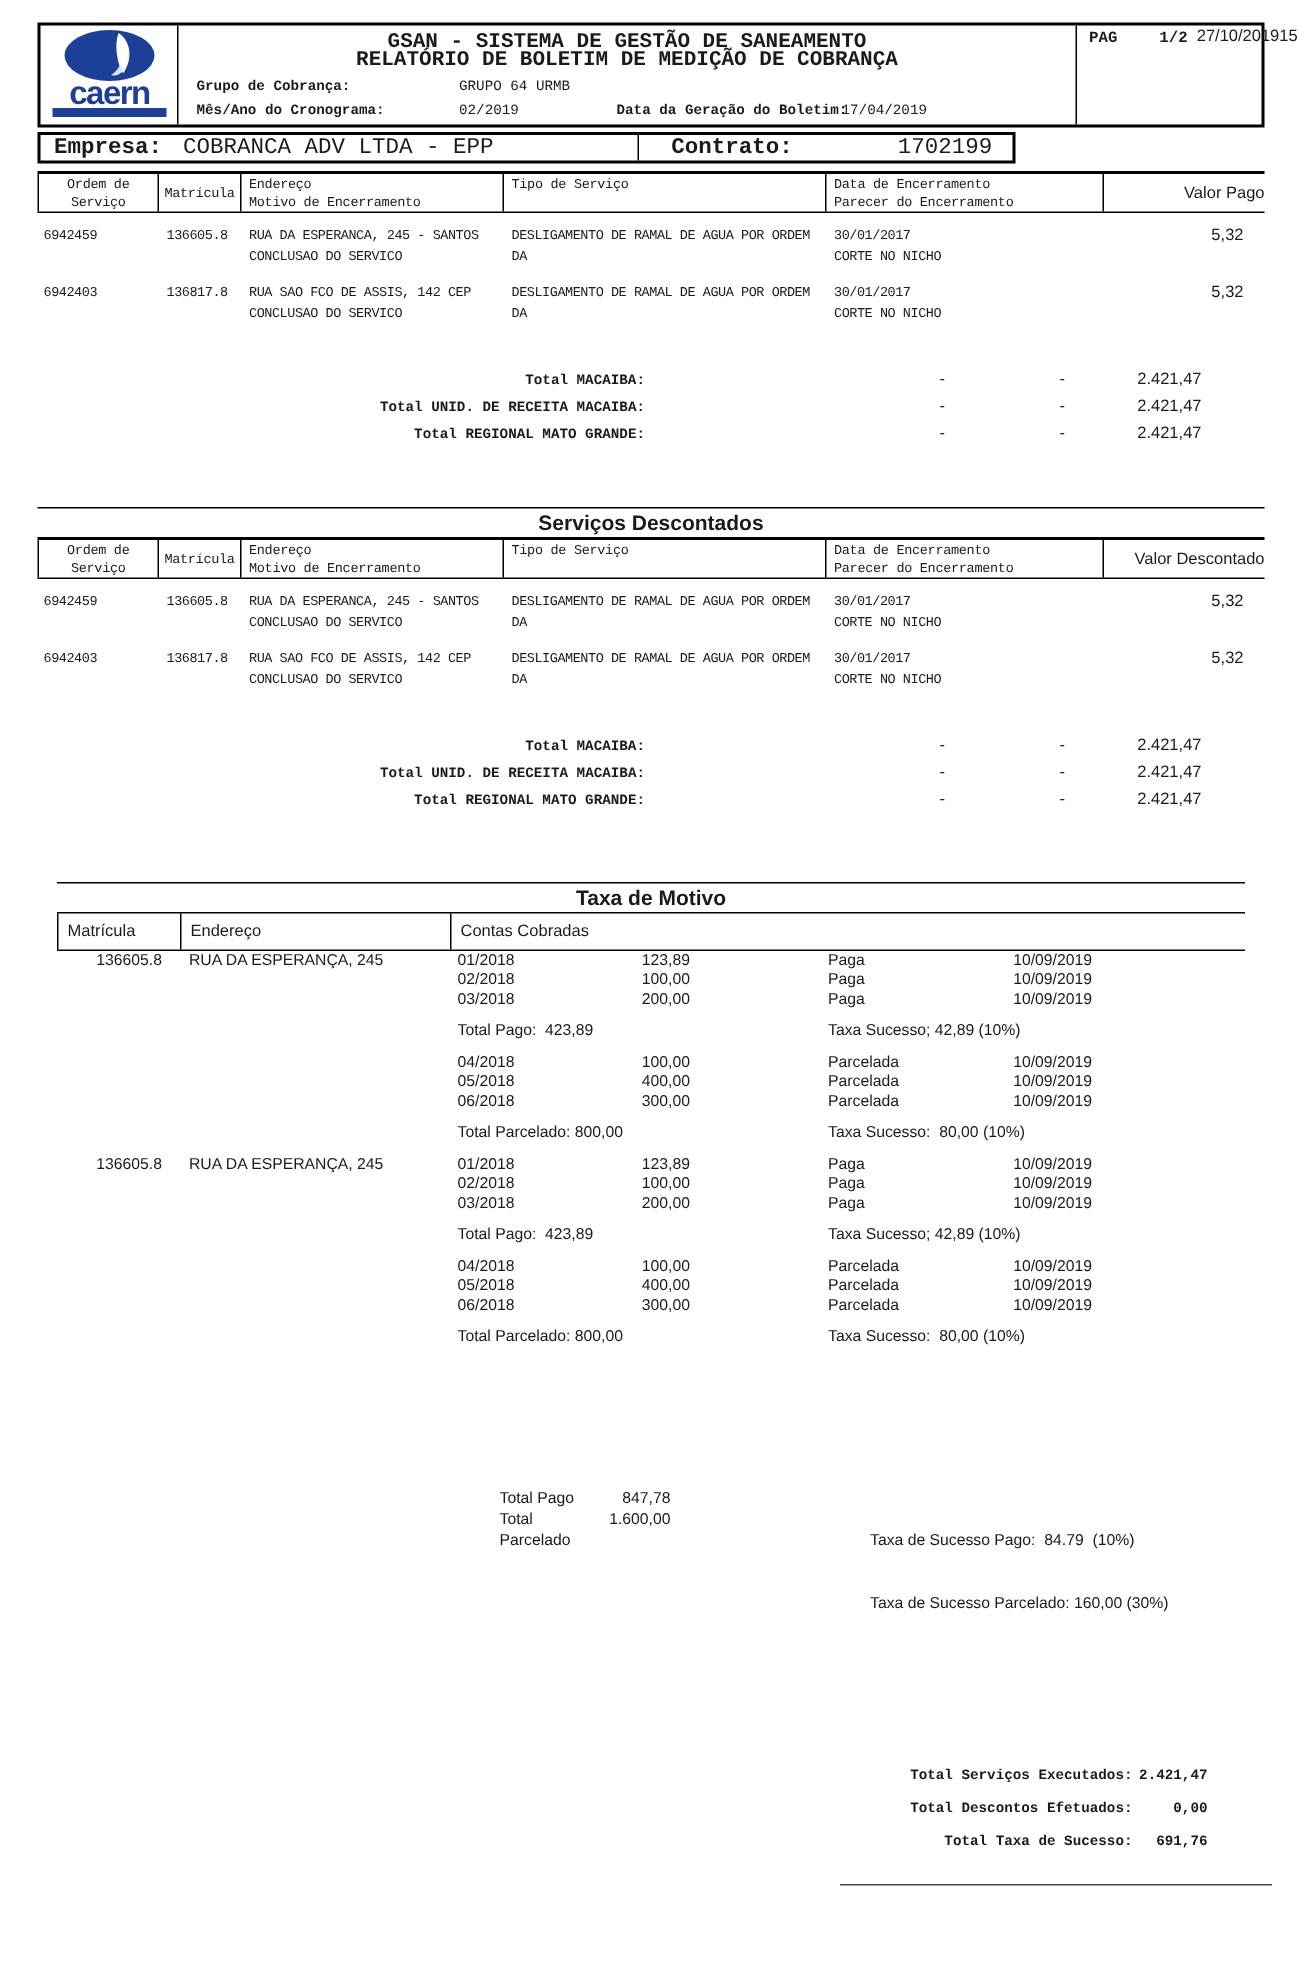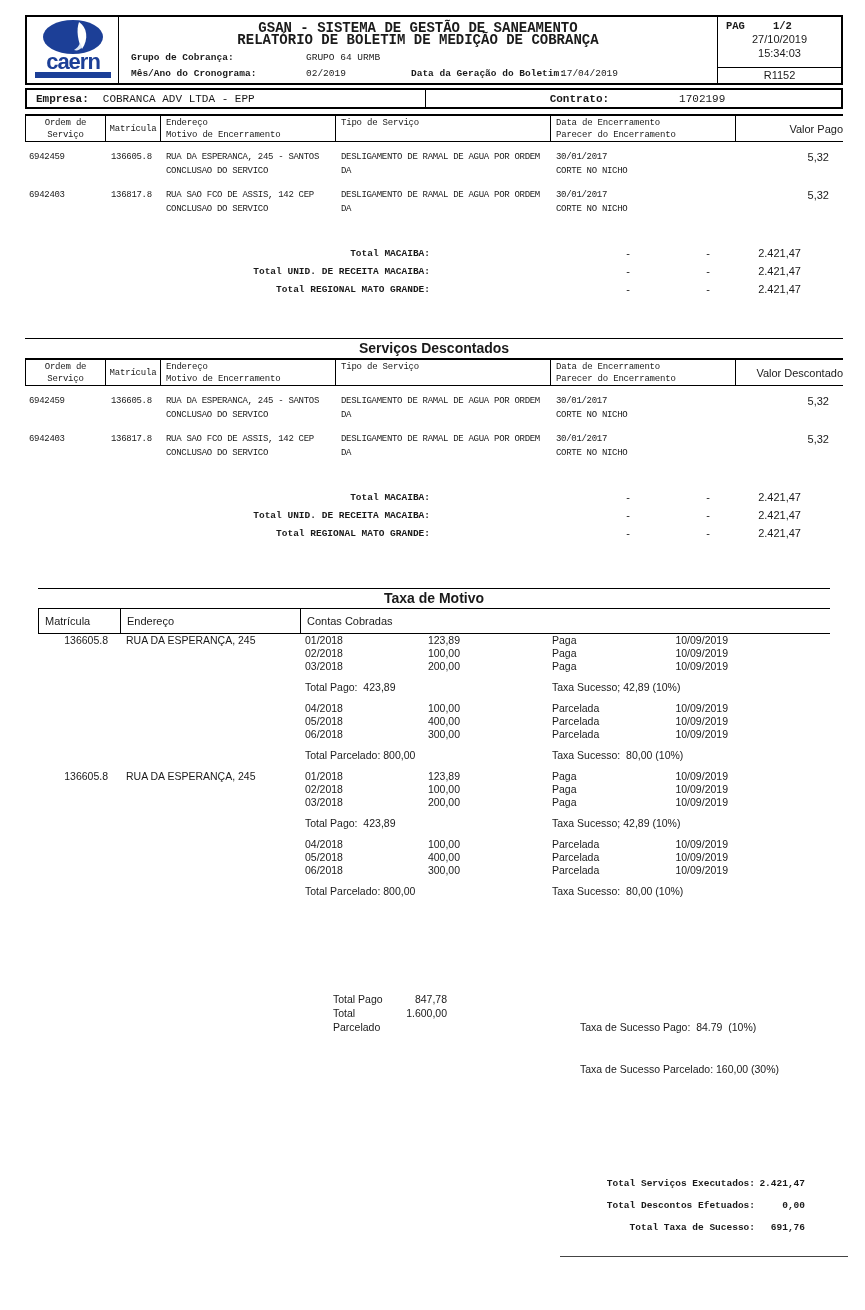--- a/index.html
+++ b/index.html
@@ -11,32 +11,32 @@
 
   
   .header-box { position:absolute; left:25px; top:15px; width:818px; height:70px;
                 border:2px solid #000; display:flex; background:#fff; }
   .logo-cell { width:92px; border-right:1px solid #000; display:flex;
                align-items:center; justify-content:center; }
   .hdr-center { flex:1; position:relative; }
   .hdr-title { text-align:center; font-size:14px; letter-spacing:0px; line-height:12px; }
   .hdr-title-wrap { position:absolute; left:0; right:0; top:5px; }
   .hdr-field { position:absolute; font-size:9.5px; white-space:nowrap; }
-  .pag-cell { width:124px; border-left:1px solid #000; display:flex; flex-direction:column;
+  .pag-cell { width:124px; border-left:1px solid #000; display:flex; flex-direction:row;
               font-size:10.5px; }
   .pag-row { display:flex; padding:3px 6px 0 8px; }
   .pag-row .pv { margin-left:28px; }
   .pag-date, .pag-time { text-align:center; font-size:11px; line-height:14px; }
   .pag-code { margin-top:auto; border-top:1px solid #000; text-align:center;
               font-size:11px; line-height:15px; }
 
   
-  .empresa-bar { position:absolute; left:25px; top:88px; width:818px; height:21px;
+  .empresa-bar { position:absolute; left:25px; top:88px; width:652px; height:21px;
                  border:2px solid #000; display:flex; align-items:center;
-                 font-size:11px; }
+                 font-size:15px; }
   .emp-left { width:398px; padding-left:9px; display:flex; }
   .emp-divider { width:1px; align-self:stretch; background:#000; }
   .emp-right { flex:1; padding-left:8px; display:flex;justify-content:center; }
   .emp-val { margin-left:14px;text-align:right; }
   .emp-val2 { margin-left:70px; }
 
   
   .svc-section { position:absolute; left:25px; width:818px; }
   .svc-exec { top:112px; }
   .svc-desc { top:338px; border-top:1.5px solid #000; padding-top:1px; }

